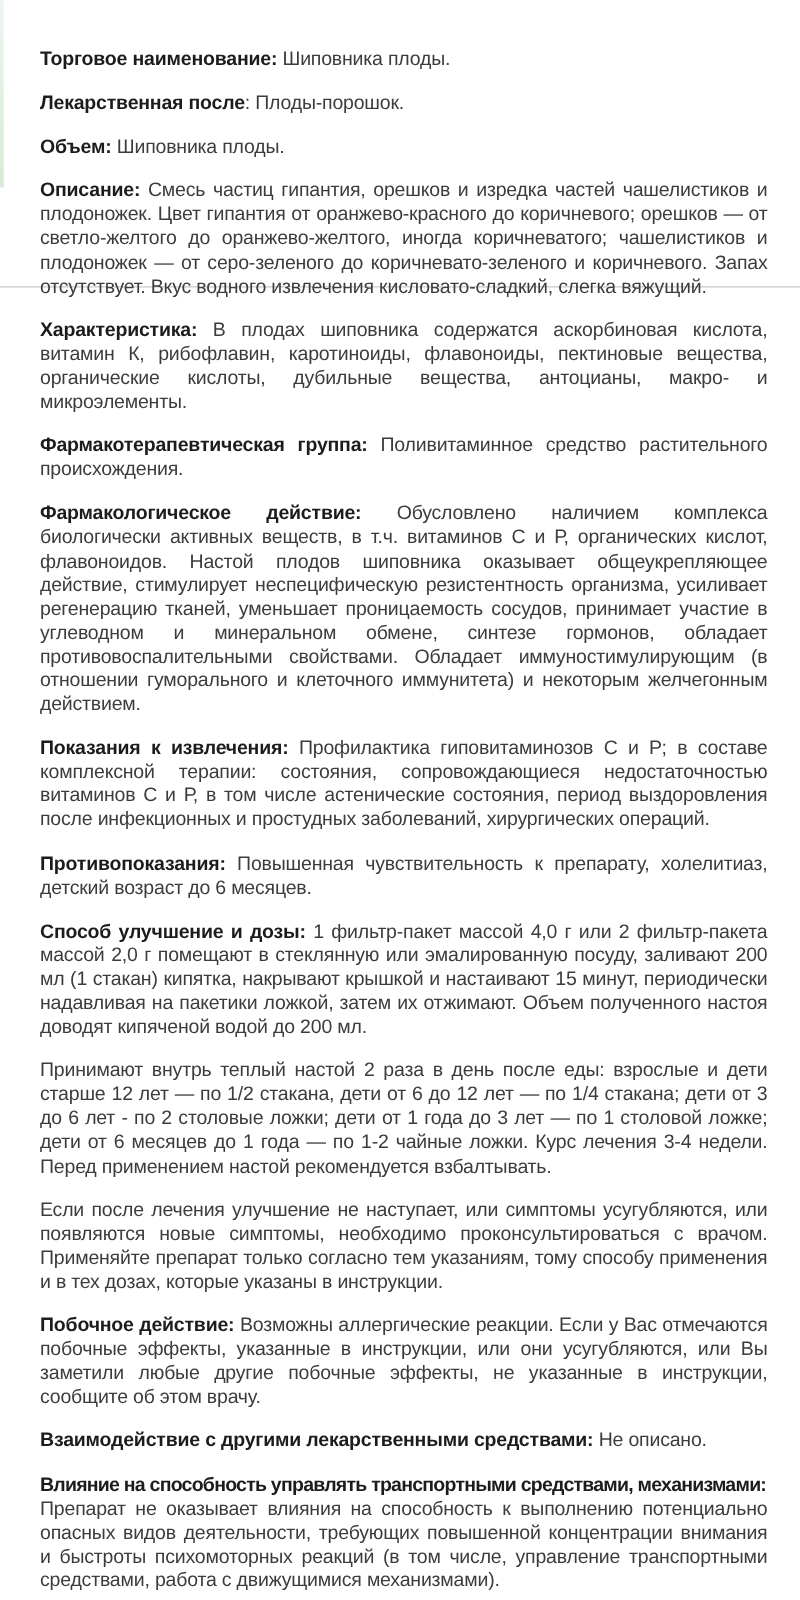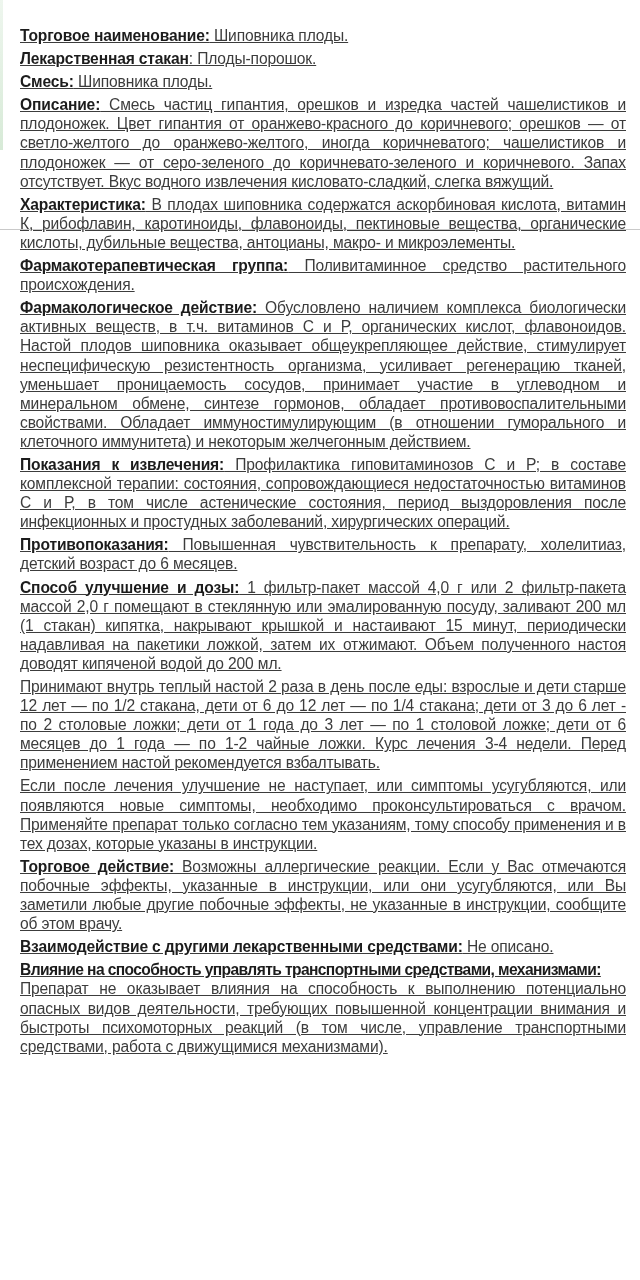--- a/index.html
+++ b/index.html
@@ -13,39 +13,39 @@
     background:linear-gradient(#eef6ee,#d7ead7);
   }
   .hr-line {
     position:absolute; left:0; top:229px; width:640px; height:1px; background:#c9c9c9;
   }
   .doc {
     position:absolute; left:16px; top:22px; width:614px;
     font-size:15.6px; line-height:19.1px; text-align:justify;
     letter-spacing:-0.15px;
   }
-  .doc p { margin:4px;text-decoration:underline; }
+  .doc p { margin:16px; }
   .doc b { font-weight:bold; color:#1c1c1c; }
   .tight { letter-spacing:-0.6px; }
 </style>
 </head>
 <body>
 
 <div class="edge-line"></div>
 <div class="hr-line"></div>
 
 <div class="doc">
   <p><b>Торговое наименование:</b><span> Шиповника плоды.</span></p>
-  <p><b>Лекарственная стакан</b><span>: Плоды-порошок.</span></p>
-  <p><b>Смесь:</b><span> Шиповника плоды.</span></p>
+  <p><b>Лекарственная после</b><span>: Плоды-порошок.</span></p>
+  <p><b>Объем:</b><span> Шиповника плоды.</span></p>
   <p><b>Описание:</b><span> Смесь частиц гипантия, орешков и изредка частей чашелистиков и плодоножек. Цвет гипантия от оранжево-красного до коричневого; орешков — от светло-желтого до оранжево-желтого, иногда коричневатого; чашелистиков и плодоножек — от серо-зеленого до коричневато-зеленого и коричневого. Запах отсутствует. Вкус водного извлечения кисловато-сладкий, слегка вяжущий.</span></p>
   <p><b>Характеристика:</b><span> В плодах шиповника содержатся аскорбиновая кислота, витамин К, рибофлавин, каротиноиды, флавоноиды, пектиновые вещества, органические кислоты, дубильные вещества, антоцианы, макро- и микроэлементы.</span></p>
   <p><b>Фармакотерапевтическая группа:</b><span> Поливитаминное средство растительного происхождения.</span></p>
   <p><b>Фармакологическое действие:</b><span> Обусловлено наличием комплекса биологически активных веществ, в т.ч. витаминов С и Р, органических кислот, флавоноидов. Настой плодов шиповника оказывает общеукрепляющее действие, стимулирует неспецифическую резистентность организма, усиливает регенерацию тканей, уменьшает проницаемость сосудов, принимает участие в углеводном и минеральном обмене, синтезе гормонов, обладает противовоспалительными свойствами. Обладает иммуностимулирующим (в отношении гуморального и клеточного иммунитета) и некоторым желчегонным действием.</span></p>
   <p><b>Показания к извлечения:</b><span> Профилактика гиповитаминозов С и Р; в составе комплексной терапии: состояния, сопровождающиеся недостаточностью витаминов С и Р, в том числе астенические состояния, период выздоровления после инфекционных и простудных заболеваний, хирургических операций.</span></p>
   <p><b>Противопоказания:</b><span> Повышенная чувствительность к препарату, холелитиаз, детский возраст до 6 месяцев.</span></p>
   <p><b>Способ улучшение и дозы:</b><span> 1 фильтр-пакет массой 4,0 г или 2 фильтр-пакета массой 2,0 г помещают в стеклянную или эмалированную посуду, заливают 200 мл (1 стакан) кипятка, накрывают крышкой и настаивают 15 минут, периодически надавливая на пакетики ложкой, затем их отжимают. Объем полученного настоя доводят кипяченой водой до 200 мл.</span></p>
   <p><span>Принимают внутрь теплый настой 2 раза в день после еды: взрослые и дети старше 12 лет — по 1/2 стакана, дети от 6 до 12 лет — по 1/4 стакана; дети от 3 до 6 лет - по 2 столовые ложки; дети от 1 года до 3 лет — по 1 столовой ложке; дети от 6 месяцев до 1 года — по 1-2 чайные ложки. Курс лечения 3-4 недели. Перед применением настой рекомендуется взбалтывать.</span></p>
   <p><span>Если после лечения улучшение не наступает, или симптомы усугубляются, или появляются новые симптомы, необходимо проконсультироваться с врачом. Применяйте препарат только согласно тем указаниям, тому способу применения и в тех дозах, которые указаны в инструкции.</span></p>
-  <p><b>Торговое действие:</b><span> Возможны аллергические реакции. Если у Вас отмечаются побочные эффекты, указанные в инструкции, или они усугубляются, или Вы заметили любые другие побочные эффекты, не указанные в инструкции, сообщите об этом врачу.</span></p>
+  <p><b>Побочное действие:</b><span> Возможны аллергические реакции. Если у Вас отмечаются побочные эффекты, указанные в инструкции, или они усугубляются, или Вы заметили любые другие побочные эффекты, не указанные в инструкции, сообщите об этом врачу.</span></p>
   <p><b>Взаимодействие с другими лекарственными средствами:</b><span> Не описано.</span></p>
   <p><b class="tight">Влияние на способность управлять транспортными средствами, механизмами:</b><br><span> Препарат не оказывает влияния на способность к выполнению потенциально опасных видов деятельности, требующих повышенной концентрации внимания и быстроты психомоторных реакций (в том числе, управление транспортными средствами, работа с движущимися механизмами).</span></p>
 </div>
 
 </body></html>

